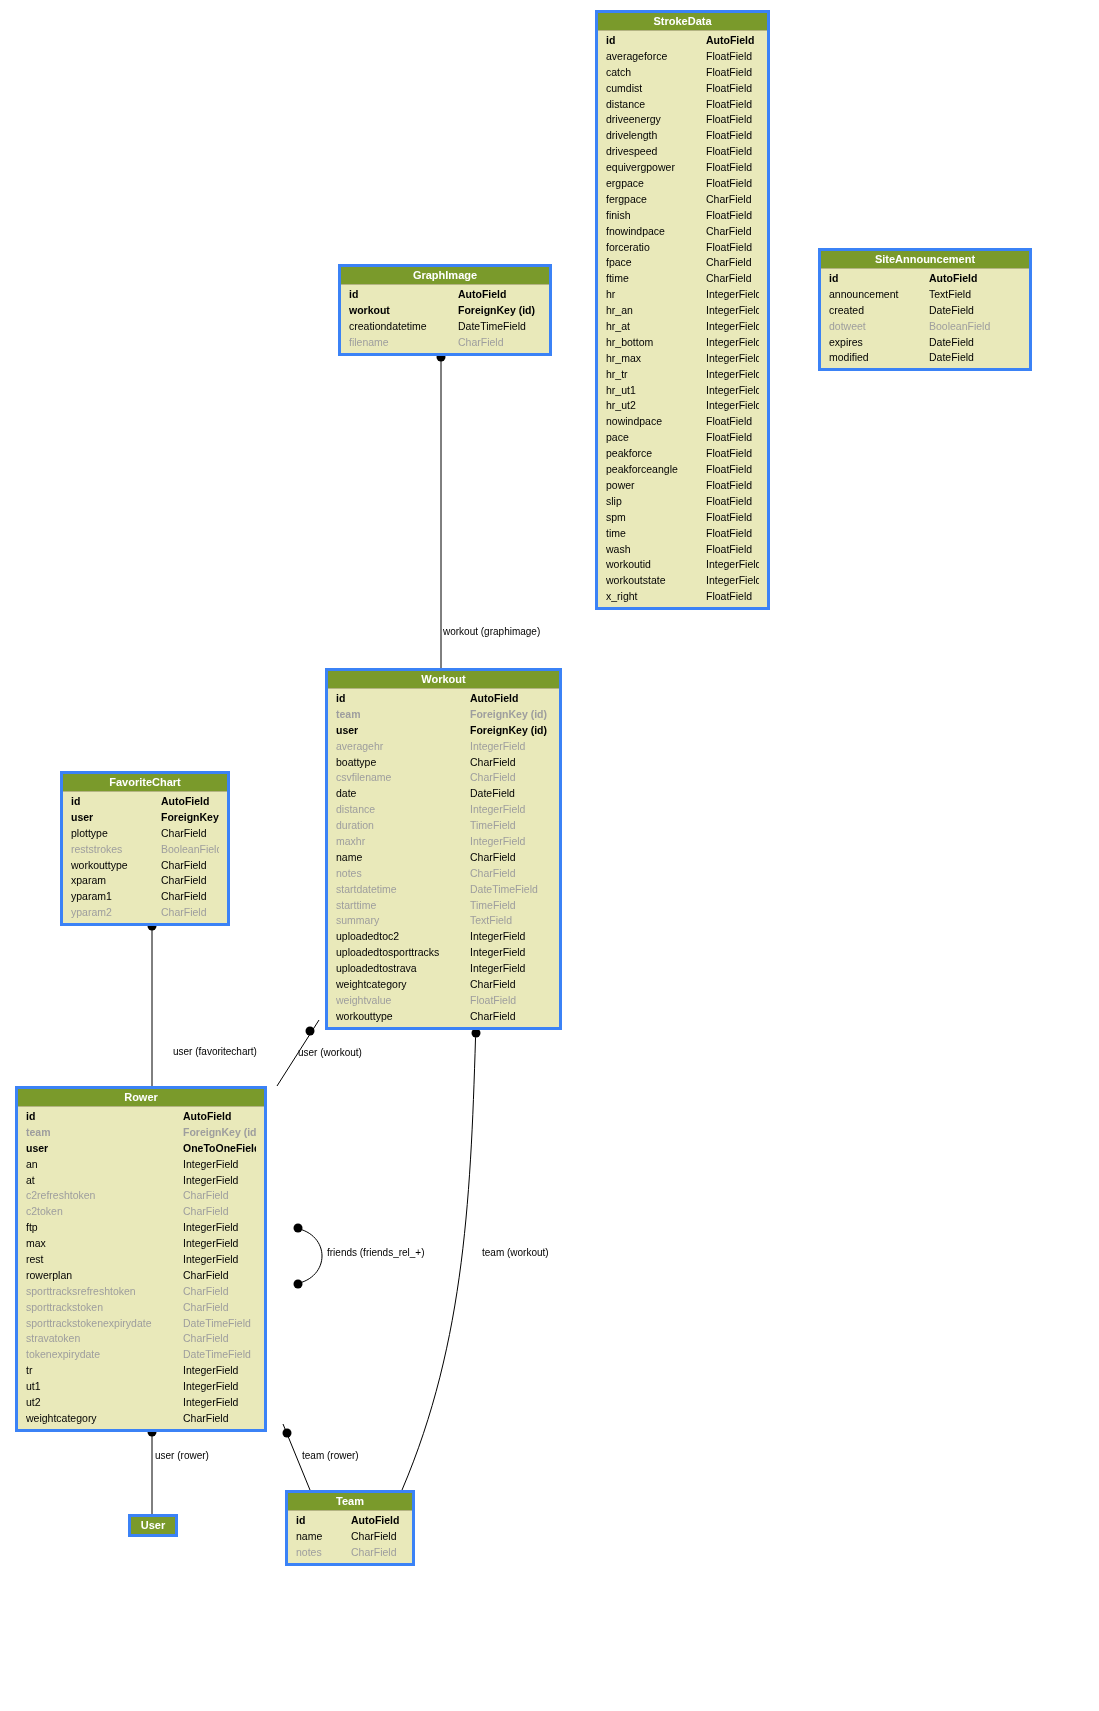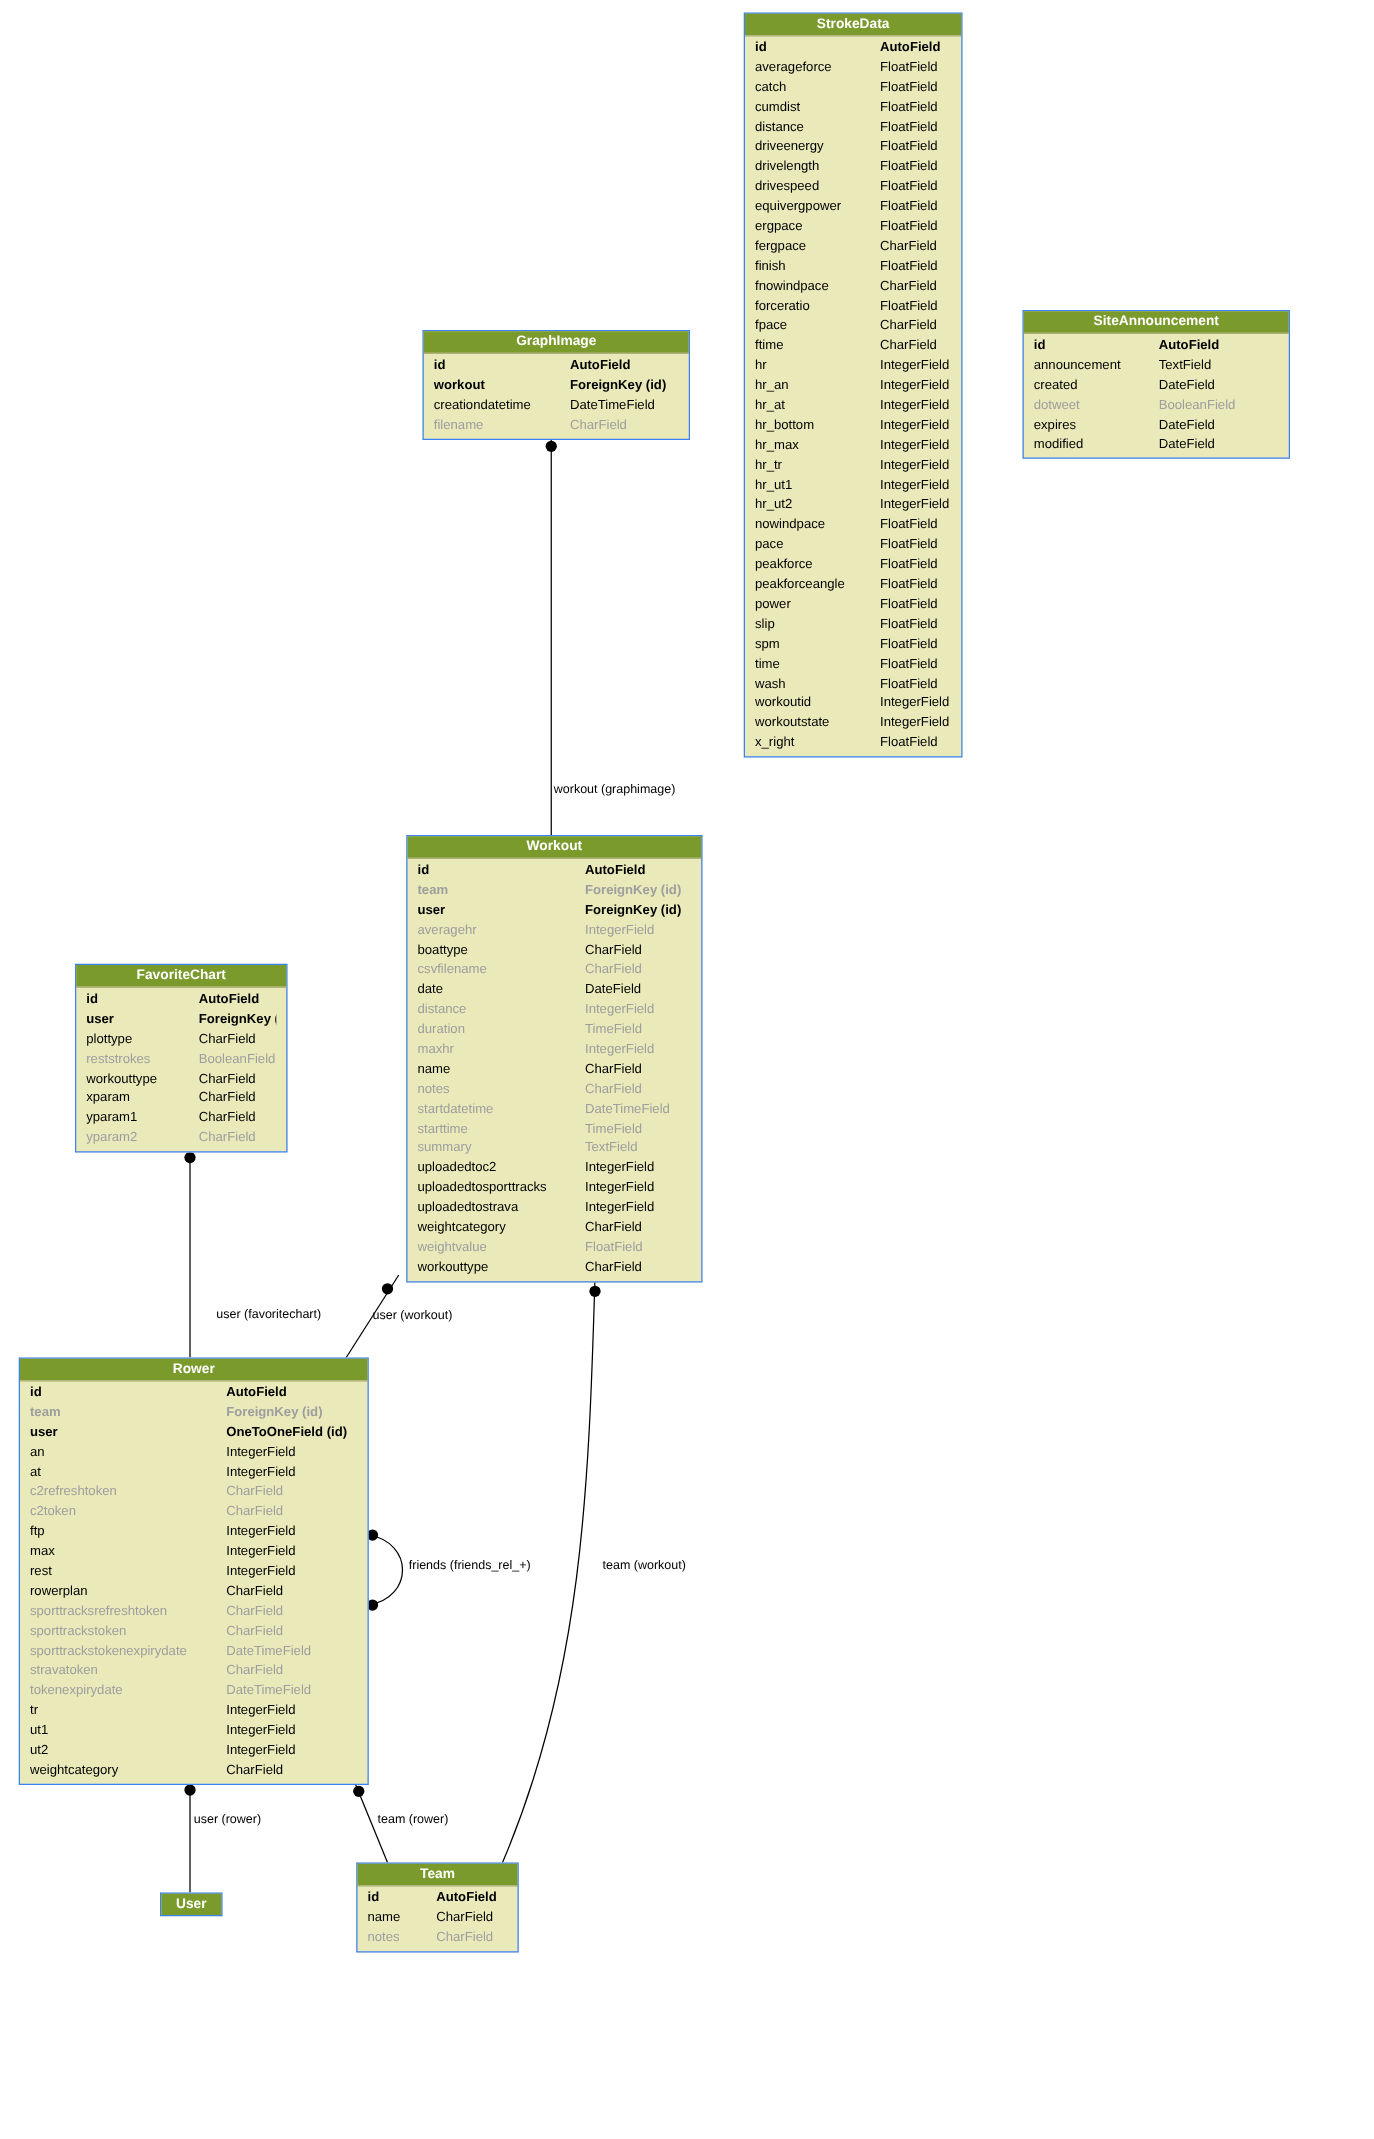--- a/index.html
+++ b/index.html
@@ -9,21 +9,21 @@
     font-family: "Liberation Sans", "DejaVu Sans", sans-serif;
     color: #000;
   }
   #canvas { position: absolute; left: 0; top: 0; width: 1099px; height: 1711px; }
   svg.edges { position: absolute; left: 0; top: 0; z-index: 1; }
   svg.edges path { stroke: var(--edge, #000); stroke-width: 1; fill: none; }
   svg.edges circle { fill: var(--edge, #000); stroke: none; }
   .entity {
     position: absolute; z-index: 2;
     background: var(--body-bg, #e9e9ba);
-    border: 1px solid #3b82f6;
+    border: 3px solid #3b82f6;
     font-size: 10.5px;
   }
   .entity-header {
     background: var(--header-bg, #7a9a2b);
     color: var(--header-text, #fff);
     font-weight: bold; text-align: center;
     font-size: 11px; line-height: 13px; padding: 2px 4px;
     border-bottom: 1px solid #b4b483;
     white-space: nowrap; overflow: hidden;
   }
@@ -394,21 +394,21 @@
         <div class="frow">
           <span class="fname">yparam1</span>
           <span class="ftype">CharField</span>
         </div>
         <div class="frow">
           <span class="fname muted">yparam2</span>
           <span class="ftype muted">CharField</span>
         </div>
       </div>
     </div>
-    <div class="entity" style="left: 15px; top: 1086px; width: 280px; --nw: 157px;">
+    <div class="entity" style="left: 15px; top: 1086px; width: 252px; --nw: 157px;">
       <div class="entity-header">Rower</div>
       <div class="entity-body">
         <div class="frow">
           <span class="fname bold">id</span>
           <span class="ftype bold">AutoField</span>
         </div>
         <div class="frow">
           <span class="fname bold muted">team</span>
           <span class="ftype bold muted">ForeignKey (id)</span>
         </div>

